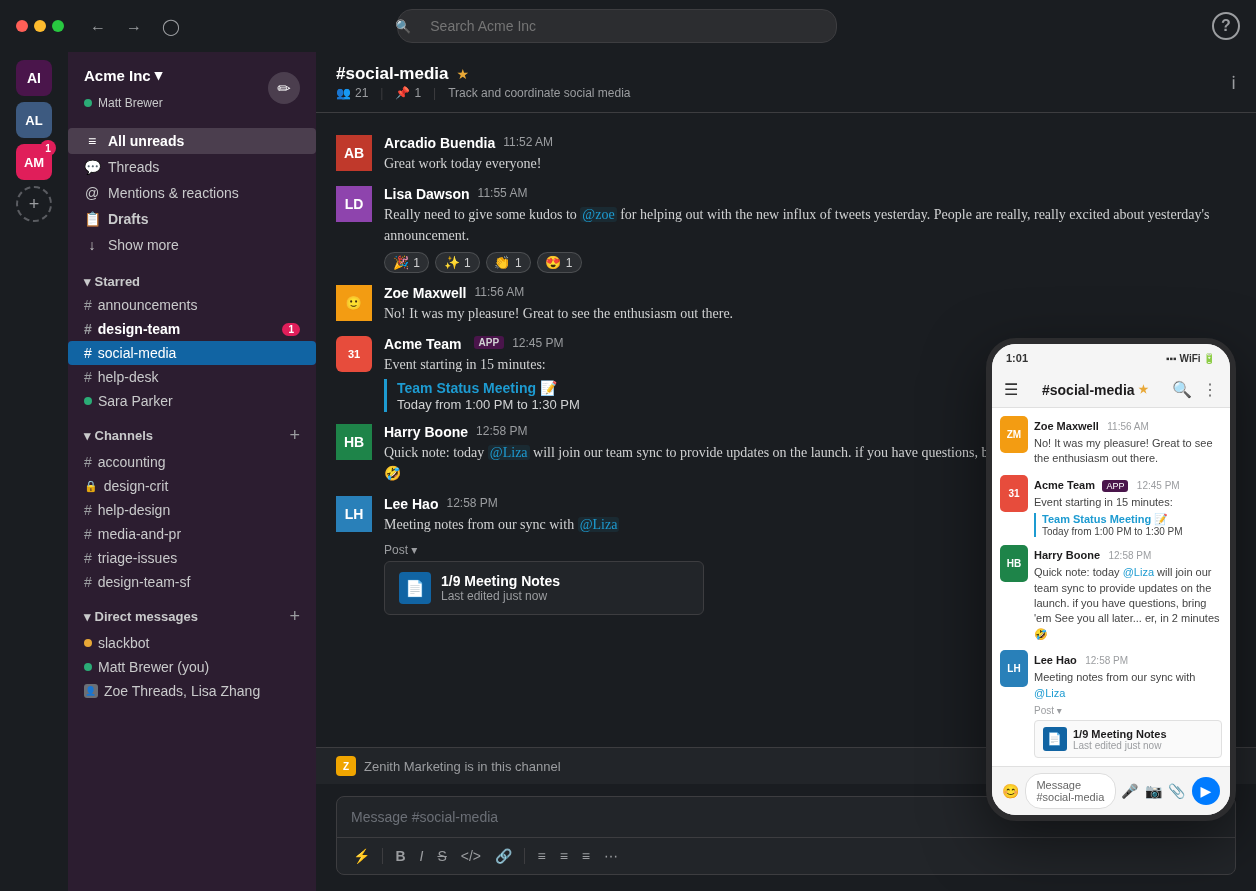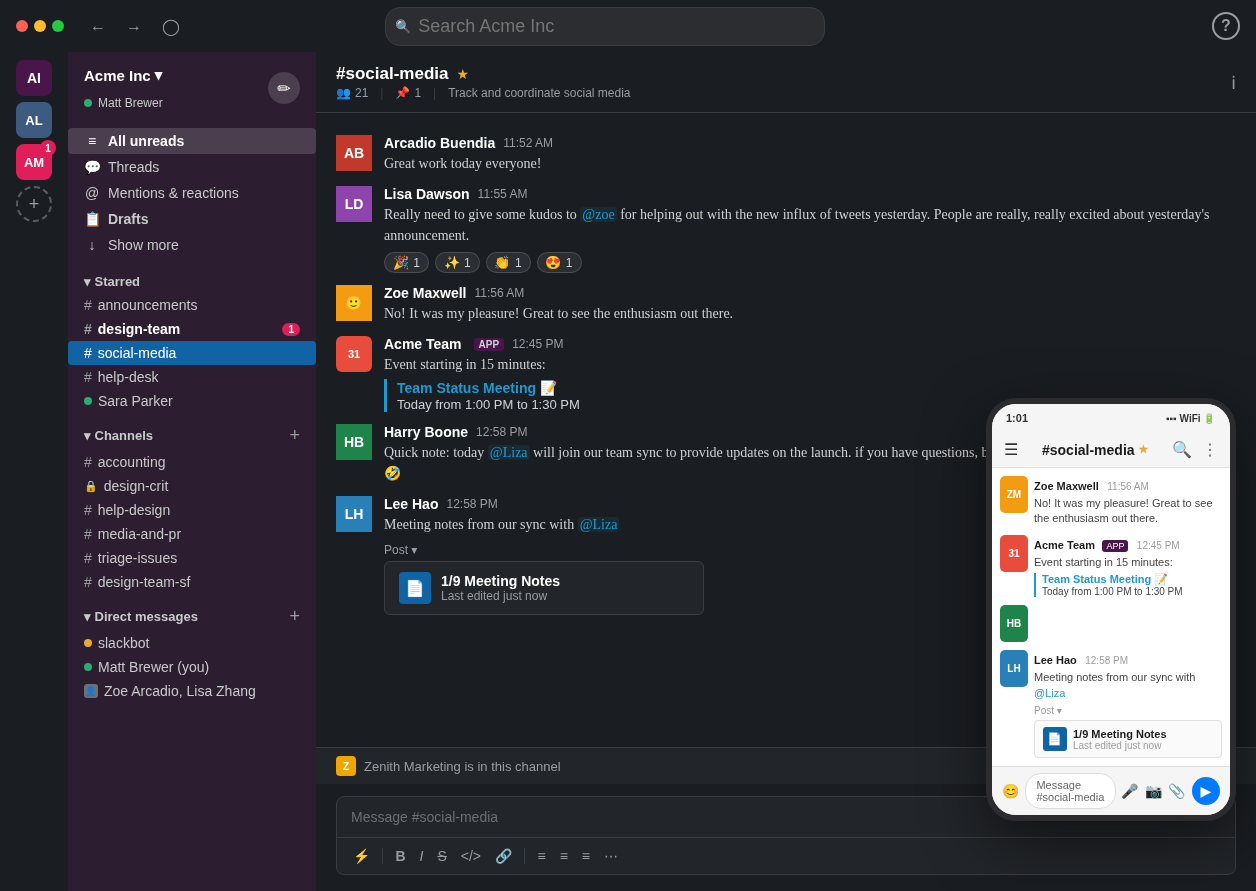--- a/index.html
+++ b/index.html
@@ -9,21 +9,21 @@
     .title-bar { background: #1a1d21; height: 52px; display: flex; align-items: center; padding: 0 16px; gap: 12px; flex-shrink: 0; }
     .traffic-lights { display: flex; gap: 6px; align-items: center; }
     .traffic-light { width: 12px; height: 12px; border-radius: 50%; }
     .tl-red { background: #ff5f57; }
     .tl-yellow { background: #febc2e; }
     .tl-green { background: #28c840; }
     .nav-buttons { display: flex; gap: 8px; margin-left: 8px; }
     .nav-btn { background: none; border: none; color: #9b9da0; cursor: pointer; font-size: 16px; padding: 4px 6px; }
     .history-btn { background: none; border: none; color: #9b9da0; cursor: pointer; font-size: 16px; padding: 4px 6px; }
     .search-bar { flex: 1; max-width: 440px; margin: 0 auto; position: relative; }
-    .search-bar input { width: 100%; background: #2c2d30; border: 1px solid #3d3d40; border-radius: 15px; color: #d1d2d3; padding: 8px 12px 8px 32px; font-size: 18px; outline: none; }
+    .search-bar input { width: 100%; background: #2c2d30; border: 1px solid #3d3d40; border-radius: 15px; color: #d1d2d3; padding: 8px 12px 8px 32px; font-size: 14px; outline: none; margin-left: 12px; }
     .search-icon-wrap { position: absolute; left: 10px; top: 50%; transform: translateY(-50%); color: #9b9da0; font-size: 13px; }
     .help-btn { background: none; border: none; color: #9b9da0; cursor: pointer; font-size: 16px; width: 28px; height: 28px; border-radius: 50%; border: 2px solid #9b9da0; display: flex; align-items: center; justify-content: center; margin-left: auto; font-weight: bold; }
 
     
     .app-body { display: flex; flex: 1; overflow: hidden; }
 
     
     .icon-rail { width: 68px; background: #1a1d21; display: flex; flex-direction: column; align-items: center; padding: 8px 0; gap: 6px; flex-shrink: 0; }
     .workspace-icon { width: 36px; height: 36px; border-radius: 8px; background: #4a154b; color: white; display: flex; align-items: center; justify-content: center; font-weight: 800; font-size: 14px; cursor: pointer; }
     .rail-icon { width: 36px; height: 36px; border-radius: 8px; display: flex; align-items: center; justify-content: center; cursor: pointer; color: #d1d2d3; font-size: 16px; position: relative; }
@@ -73,21 +73,21 @@
     
     .messages-area { flex: 1; overflow-y: auto; padding: 16px 20px; display: flex; flex-direction: column; gap: 0; }
     .message { display: flex; gap: 12px; padding: 6px 0; }
     .avatar { width: 36px; height: 36px; border-radius: 0; flex-shrink: 0; overflow: hidden; display: flex; align-items: center; justify-content: center; font-weight: 700; font-size: 14px; color: white; }
     .avatar-ab { background: #c0392b; }
     .avatar-ld { background: #8e44ad; }
     .avatar-zm { background: #f39c12; }
     .avatar-hb { background: #1e8449; }
     .avatar-lh { background: #2980b9; }
     .msg-content { flex: 1; }
-    .msg-header { display: flex; align-items: center; gap: 8px; margin-bottom: 2px; }
+    .msg-header { display: flex; align-items: flex-start; gap: 8px; margin-bottom: 2px; }
     .msg-author { font-weight: 700; font-size: 14px; color: white; }
     .msg-time { font-size: 12px; color: #9b9da0; }
     .msg-app-badge { background: #4a154b; color: #d1d2d3; font-size: 10px; padding: 1px 5px; border-radius: 3px; font-weight: 600; margin-left: 4px; }
     .msg-text { font-size: 14px; color: #d1d2d3; line-height: 1.5; font-family: Liberation Serif, serif; }
     .msg-mention { color: #1d9bd1; background: rgba(29,155,209,0.1); padding: 0 2px; border-radius: 3px; }
     .reactions { display: flex; gap: 6px; margin-top: 6px; flex-wrap: wrap; }
     .reaction { display: flex; align-items: center; gap: 4px; background: rgba(255,255,255,0.08); border: 1px solid rgba(255,255,255,0.15); border-radius: 12px; padding: 2px 8px; font-size: 13px; cursor: pointer; }
     .reaction-count { font-size: 12px; color: #d1d2d3; }
 
     
@@ -296,21 +296,21 @@
     <div class="channel-item">
       <div class="ch-dot" style="background:#e8a837;"></div>
       <span>slackbot</span>
     </div>
     <div class="channel-item">
       <div class="ch-dot"></div>
       <span>Matt Brewer (you)</span>
     </div>
     <div class="channel-item">
       <div class="dm-icon">👤</div>
-      <span>Zoe Arcadio, Lisa Zhang</span>
+      <span>Zoe Threads, Lisa Zhang</span>
     </div>
   </div>
 
   <div class="main">
 
     <div class="channel-header">
       <div>
         <div class="channel-name-wrap">
           <span class="channel-title">#social-media</span>
           <span class="channel-star">★</span>
@@ -508,20 +508,25 @@
             <div class="mobile-msg-text">Event starting in 15 minutes:</div>
             <div class="mobile-card">
               <div class="mobile-card-link">Team Status Meeting 📝</div>
               <div class="mobile-card-time">Today from 1:00 PM to 1:30 PM</div>
             </div>
           </div>
         </div>
 
         <div class="mobile-msg">
           <div class="mobile-avatar" style="background:#1e8449;">HB</div>
+          <div class="mobile-msg-content">
+            <span class="mobile-msg-author">Harry Boone</span>
+            <span class="mobile-msg-time">12:58 PM</span>
+            <div class="mobile-msg-text">Quick note: today <span class="mobile-mention">@Liza</span> will join our team sync to provide updates on the launch. if you have questions, bring 'em See you all later... er, in 2 minutes 🤣</div>
+          </div>
         </div>
 
         <div class="mobile-msg">
           <div class="mobile-avatar" style="background:#2980b9;">LH</div>
           <div class="mobile-msg-content">
             <span class="mobile-msg-author">Lee Hao</span>
             <span class="mobile-msg-time">12:58 PM</span>
             <div class="mobile-msg-text">Meeting notes from our sync with <span class="mobile-mention">@Liza</span></div>
             <div class="mobile-post-label">Post ▾</div>
             <div class="mobile-doc">

